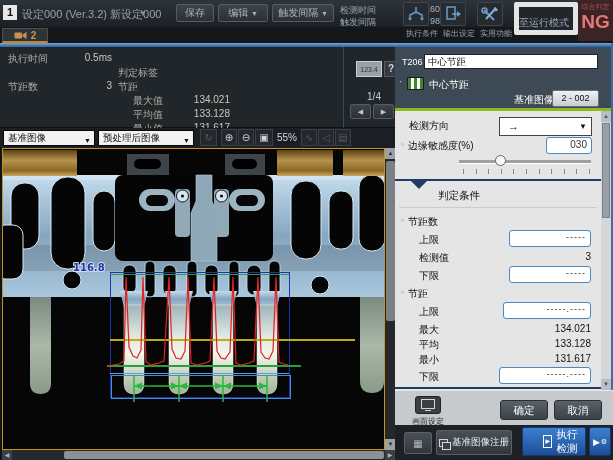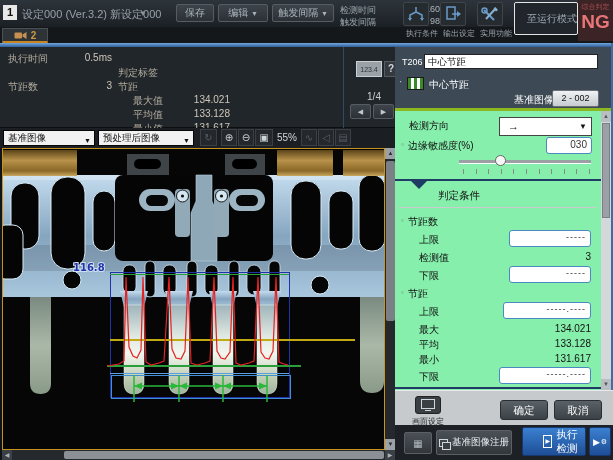--- a/index.html
+++ b/index.html
@@ -10,21 +10,21 @@
   .titlebar{left:0;top:0;width:613px;height:27px;background:linear-gradient(#2e343b,#1b2025);}
   .tabrow{left:0;top:27px;width:613px;height:16px;background:#14181b;}
   .badge1{left:3px;top:5px;width:14px;height:15px;background:#e8e8e8;color:#111;font-size:11px;font-weight:bold;text-align:center;line-height:15px;}
   .ttext{left:22px;top:7px;color:#98a2aa;font-size:11px;white-space:nowrap;}
   .tarrow{left:139px;top:9px;color:#8a949c;font-size:8px;}
   .tbtn{background:linear-gradient(#3e444b,#2b3036);border:1px solid #565c62;border-radius:2px;color:#a8b2ba;font-size:10px;text-align:center;line-height:16px;height:18px;box-sizing:border-box;}
   .statlbl{color:#9aa4ac;font-size:9px;}
   .statval{color:#aab4bc;font-size:9px;text-align:right;}
   .toolbtn{width:26px;height:24px;background:#262b30;border:1px solid #3e444a;border-radius:2px;top:2px;display:flex;align-items:center;justify-content:center;box-sizing:border-box;}
   .toollbl{top:28px;width:44px;text-align:right;color:#98a2aa;font-size:8px;}
-  .runmode{left:514px;top:2px;width:64px;height:33px;background:#20262c;border:1px solid #e5e5e5;border-radius:2px;color:#a0acb6;font-size:10px;text-align:right;line-height:31px;box-sizing:border-box;}
+  .runmode{left:514px;top:2px;width:64px;height:33px;background:#20262c;border:5px solid #e5e5e5;border-radius:2px;color:#a0acb6;font-size:10px;text-align:left;line-height:31px;box-sizing:border-box;}
   .ngblock{left:578px;top:0;width:35px;height:41px;background:#3c2325;text-align:center;}
   .nglbl{color:#a34f4f;font-size:7px;margin-top:2px;}
   .ngval{color:#e87676;font-size:19px;font-weight:bold;line-height:20px;}
   .camtab{left:2px;top:28px;width:46px;height:15px;background:#2e3338;border:1px solid #4a4f54;border-bottom:2px solid #c8851e;box-sizing:border-box;display:flex;align-items:center;justify-content:center;gap:4px;}
   .camtab span{color:#d09a40;font-size:10px;font-weight:bold;}
   .bluebar{left:0;top:43px;width:613px;height:4px;background:linear-gradient(#73a7dd,#2e5e96);}
   
   .info{left:0;top:47px;width:395px;height:81px;background:#21262b;border-bottom:1px solid #0c0e10;box-sizing:border-box;}
   .ilbl{color:#b0aa9c;font-size:10px;white-space:nowrap;}
   .ival{color:#ccc6b8;font-size:10px;text-align:right;white-space:nowrap;}
@@ -41,21 +41,21 @@
   .gray{color:#555c62;}
   
   .viewer{left:2px;top:148px;width:383px;height:302px;border:1px solid #c8921e;box-sizing:border-box;background:#060606;}
   .vscroll{left:385px;top:148px;width:11px;height:302px;background:#25292d;}
   .hscroll{left:2px;top:450px;width:393px;height:10px;background:#25292d;}
   .sbarrow{background:#9aa2a8;color:#2a2e32;text-align:center;}
   .sbarrow.dk{background:#3a4046;color:#aab2b8;}
   .sbthumb{background:#7a8086;border-radius:2px;}
   
   .rhead{left:395px;top:47px;width:218px;height:61px;background:#3d4a55;}
-  .rwhite{left:395px;top:111px;width:206px;height:279px;background:#86efac;}
+  .rwhite{left:395px;top:111px;width:206px;height:279px;background:#e5e5e5;}
   .rlbl{color:#111;font-size:10px;white-space:nowrap;}
   .rval{color:#111;font-size:10px;text-align:right;white-space:nowrap;}
   .bullet{color:#777;font-size:8px;}
   .binput{background:#fff;border:1.5px solid #4a8ac0;border-radius:3px;box-sizing:border-box;color:#333;font-size:9px;text-align:right;padding:1px 4px 0 0;letter-spacing:1px;}
   .greenline{left:395px;top:108px;width:218px;height:3px;background:#8cb822;}
   .rscroll{left:601px;top:111px;width:10px;height:279px;background:#d4d8da;}
   .rsar{background:#b8bec2;color:#50565c;width:10px;height:11px;font-size:6px;text-align:center;line-height:11px;}
   .rfoot{left:395px;top:390px;width:218px;height:35px;background:#c6cacc;border-top:1px solid #e8eaec;box-sizing:border-box;}
   .gbtn{background:linear-gradient(#5a6268,#3a4248);border:1px solid #2a2e32;border-radius:3px;color:#fff;font-size:10.5px;text-align:center;line-height:18px;box-sizing:border-box;}
   .rbottom{left:395px;top:425px;width:218px;height:35px;background:#1d2125;}

